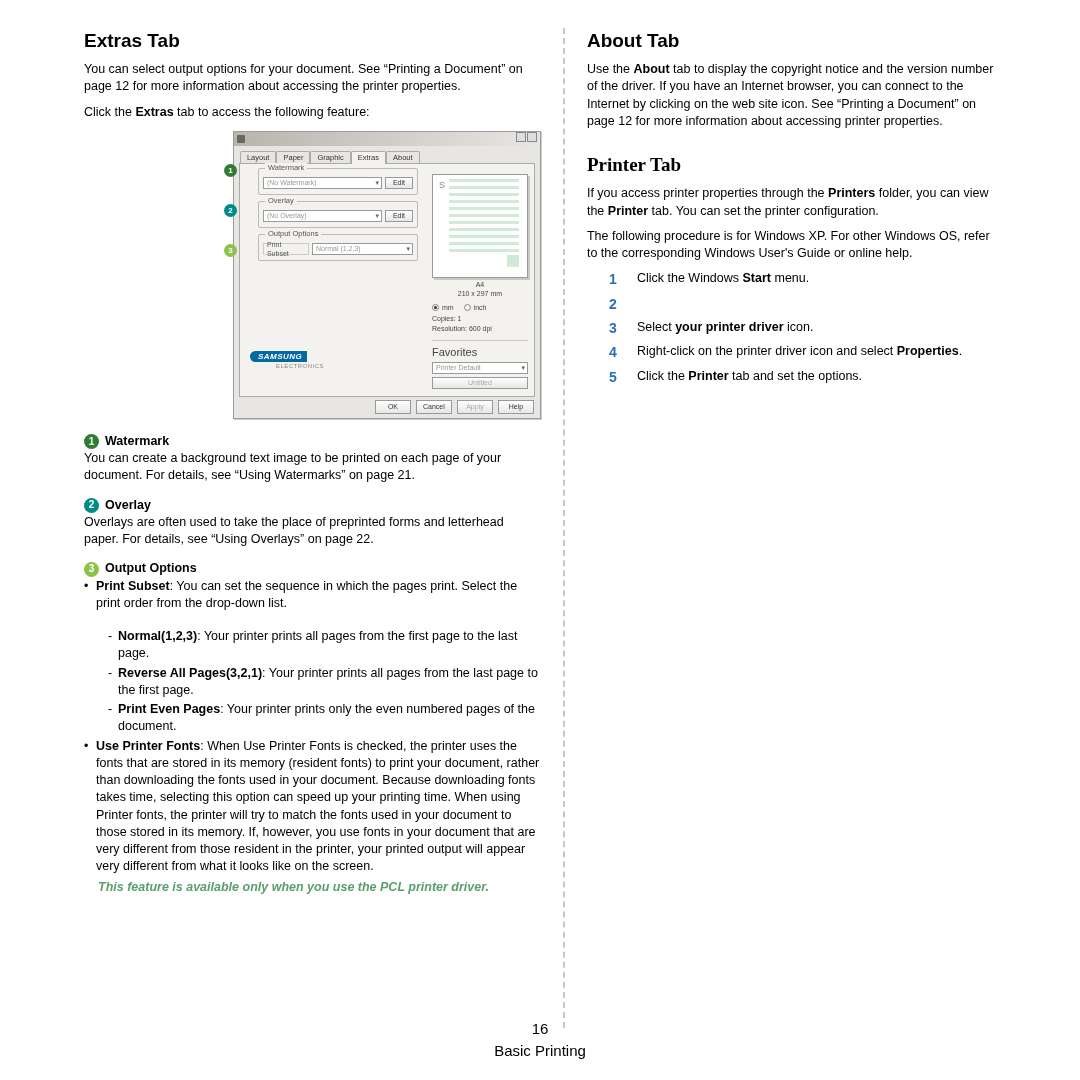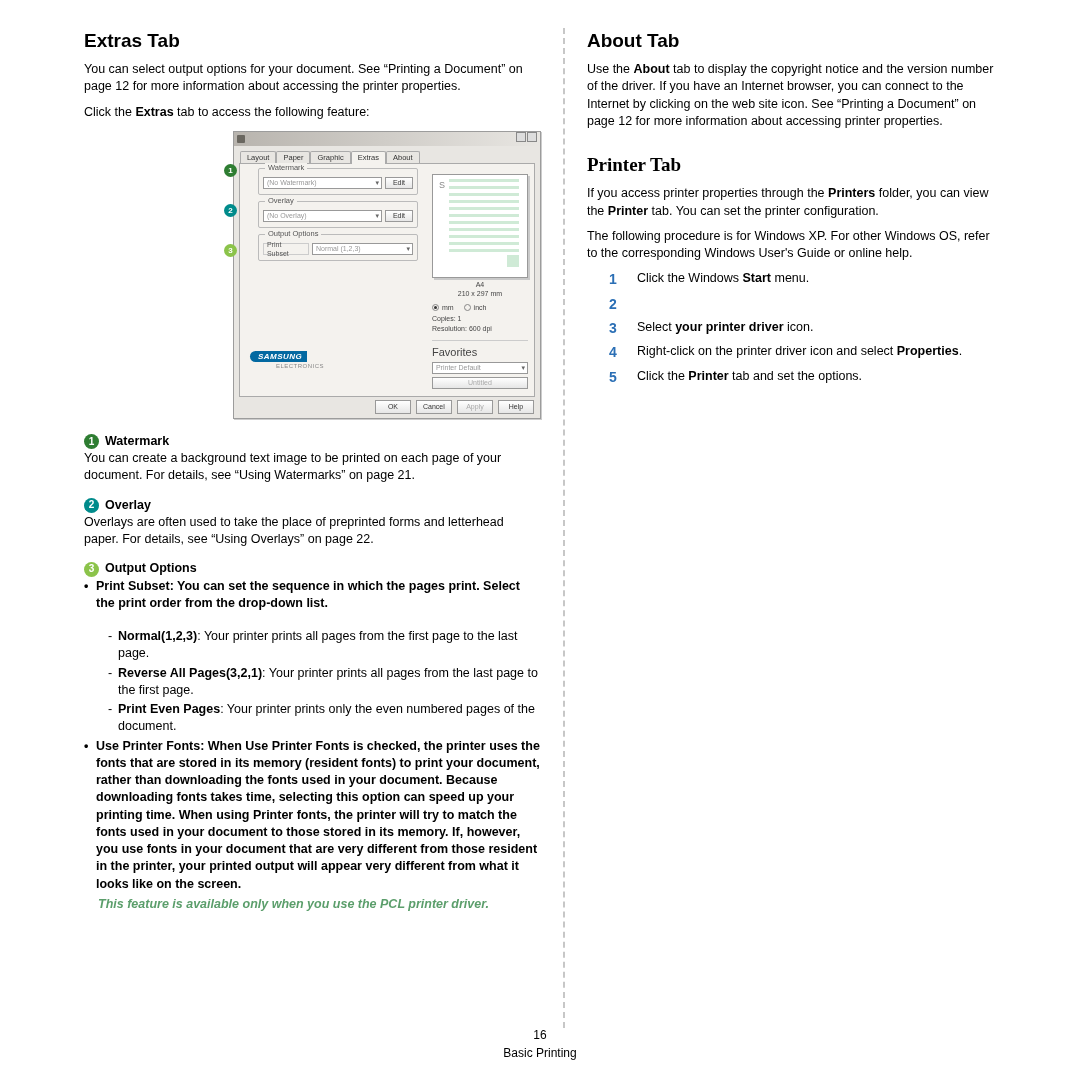--- a/index.html
+++ b/index.html
@@ -27,30 +27,30 @@
     color: #fff; font-size: 10px; font-weight: bold; align-items: center;
     justify-content: center; flex: 0 0 15px;
   }
   .cnum.g { background: #2e7d32; }
   .cnum.t { background: #008b8b; }
   .cnum.l { background: #8bc34a; }
   .callout-title { font-weight: bold; }
   .sub-hyphen { padding-left: 24px; margin-top: 16px; }
   .sub-hyphen div { position: relative; padding-left: 10px; margin-bottom: 2px; }
   .sub-hyphen div::before { content: "- "; position: absolute; left: 0; }
-  .bult { position: relative; padding-left: 12px; margin-bottom: 3px; font-weight: bold; }
+  .bult { position: relative; padding-left: 12px; margin-bottom: 3px; }
   .bult::before { content: "• "; position: absolute; left: 0; }
   .note-pcl { color: #5b9e6b; font-style: italic; font-weight: bold; padding-left: 14px; margin-top: 2px; }
 
   .steps { margin: 6px 0 0 22px; }
   .step { display: flex; gap: 14px; margin-bottom: 5px; align-items: flex-start; }
   .step .sn { color: #2b6fb5; font-weight: bold; font-size: 14px; min-width: 14px; }
   .step .st { flex: 1; }
 
-  .footer { position: absolute; bottom: 18px; left: 0; right: 0; text-align: center; font-size: 12px; }
+  .footer { position: absolute; bottom: 18px; left: 0; right: 0; text-align: center; font-size: 15px; }
   .footer .pn { margin-bottom: 2px; }
 
   
   .dlg-wrap { display: flex; justify-content: flex-end; margin: 10px 0 14px 0; }
   .dlg {
     width: 308px; height: 288px; position: relative; font-size: 8px;
     border: 1px solid #9c9c9c; background: #e8e6e2;
     box-shadow: 1px 1px 0 rgba(0,0,0,.2);
   }
   .dlg-title { height: 14px; background: linear-gradient(to right,#b8b4ae,#e8e6e2); display: flex; align-items: center; justify-content: space-between; padding: 0 3px; }

